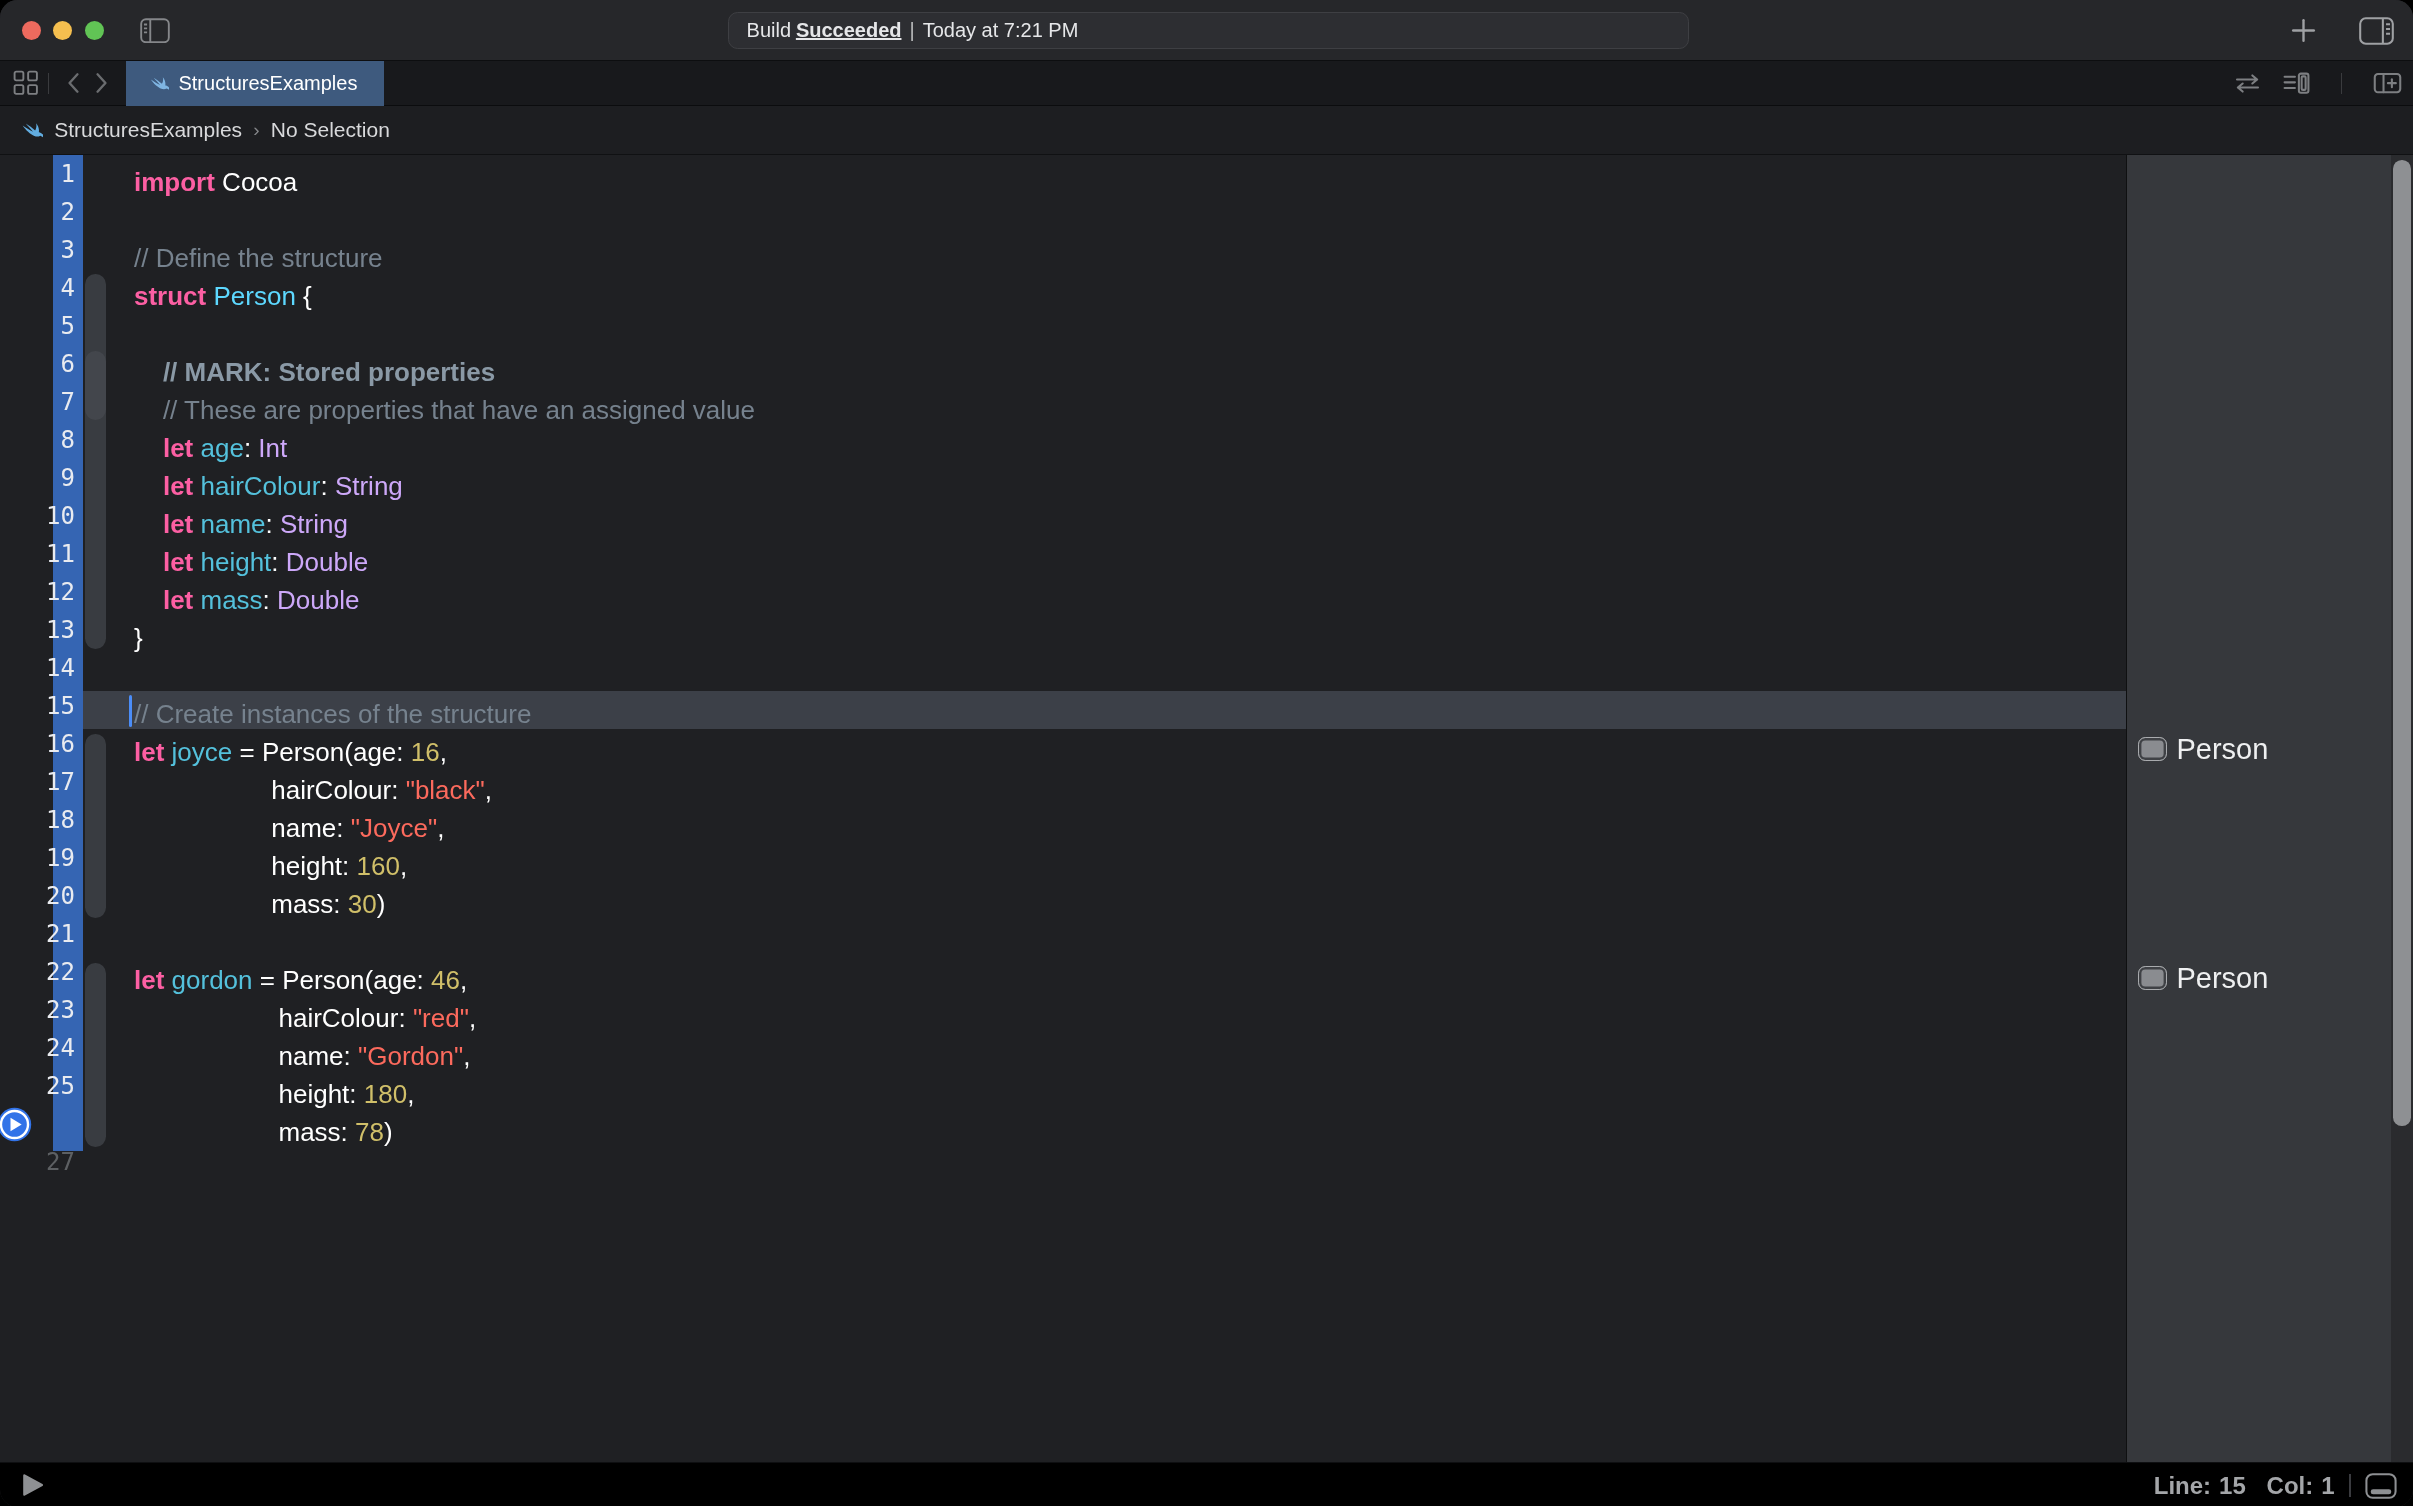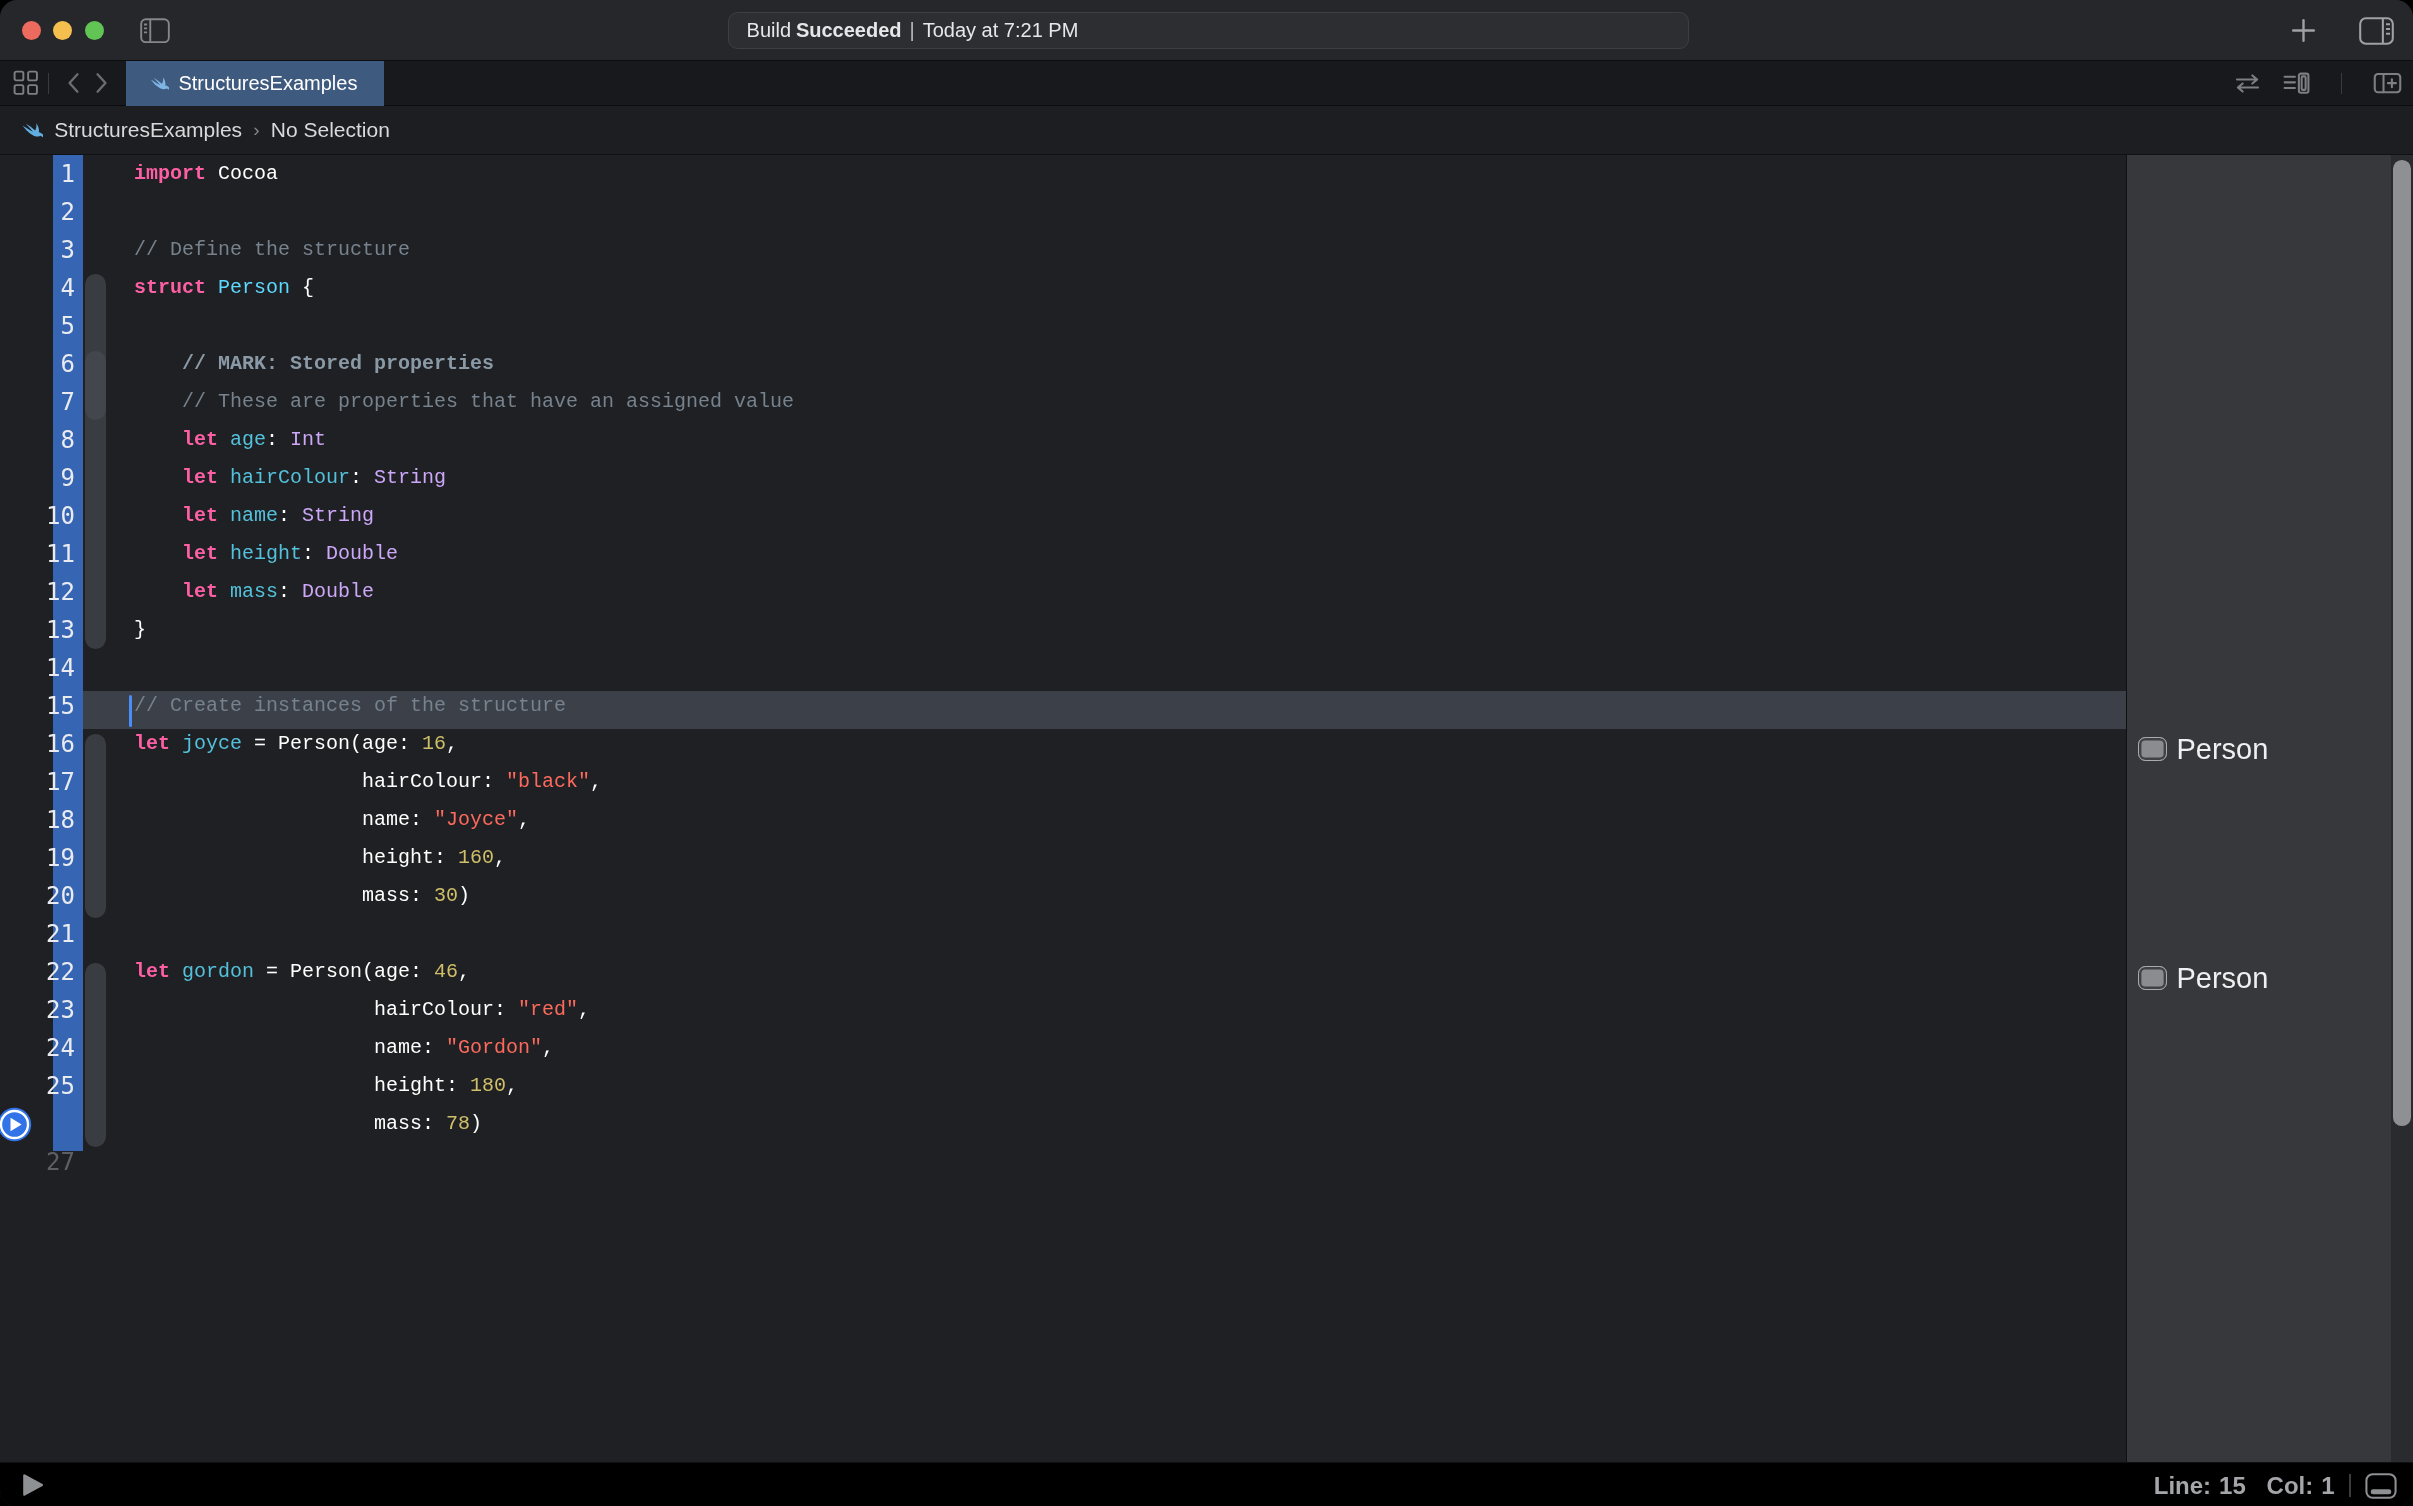--- a/index.html
+++ b/index.html
@@ -8,21 +8,21 @@
           background:#1F2023;font-family:"Liberation Sans",sans-serif;display:flex;flex-direction:column;}
 
   
   .titlebar{position:relative;height:61px;background:#26272A;border-bottom:1.6px solid #0D0E10;flex:0 0 auto;}
   .traffic{position:absolute;top:21px;left:21.5px;display:flex;gap:12.8px;}
   .traffic span{width:19px;height:19px;border-radius:50%;display:block;}
   .sidebar-toggle{position:absolute;left:140px;top:17.6px;color:#85878A;}
   .status-pill{position:absolute;left:728px;top:12px;width:961px;height:37px;background:#2D2E32;
                border:0.8px solid #3E3F43;border-radius:9.6px;display:flex;align-items:center;
                padding-left:17.6px;color:#E6E7E9;font-size:20px;}
-  .status-pill b{font-weight:700;margin:0 6.4px 0 4.8px;}
+  .status-pill b{font-weight:700;margin:0 6.4px 0 4.8px;text-decoration:underline;}
   .status-sep{color:#B9BABC;margin:0 8px 0 1.6px;font-weight:300;}
   .tb-right{position:absolute;right:19px;top:0;height:61px;display:flex;align-items:center;gap:42px;color:#9FA1A4;}
 
   
   .tabbar{position:relative;height:45px;background:#18191C;border-bottom:1.6px solid #0B0C0E;flex:0 0 auto;
           display:flex;align-items:center;color:#7D7F82;}
   .tabbar .grid-ic{margin-left:12.8px;}
   .vdiv{width:1.6px;height:21px;background:#3A3B3E;margin:0 9.6px;}
   .chev{color:#6A6C6F;margin:0 4.8px;}
   .tab{height:45px;margin-left:9.6px;background:var(--tabActive,#3E5A7E);display:flex;align-items:center;
@@ -39,22 +39,22 @@
   .editor{position:relative;flex:1 1 auto;background:#1F2023;overflow:hidden;}
   .hl-line{position:absolute;left:83px;right:0;height:38px;background:var(--currentLine,#3C4048);z-index:1;}
   .strip{position:absolute;left:53px;top:0;width:30px;background:var(--executedStrip,#3565B3);z-index:2;}
   .gutter{position:absolute;left:0;top:0;width:83px;z-index:3;}
   .gutter-row{height:38px;line-height:38px;text-align:right;padding-right:8px;
               font-family:"DejaVu Sans Mono",monospace;font-size:24px;color:#E9EBF0;position:relative;}
   .gutter-row .dim{color:#5D6063;text-align:center;}
   .play-btn{position:absolute;left:-3.2px;top:1.6px;width:35px;height:35px;padding:0;border:0;background:transparent;}
   .ribbon-capsule{position:absolute;left:85px;width:21px;border-radius:10.4px;background:#393C41;z-index:2;}
   .ribbon-capsule.inner{background:#43464C;}
-  .code{position:absolute;left:134px;top:0;z-index:3;font-family:Liberation Mono, monospace;
-        font-size:20px;}
+  .code{position:absolute;left:134px;top:8px;z-index:3;font-family:Liberation Sans, sans-serif;
+        font-size:26px;}
   .code-line{height:38px;line-height:38px;white-space:pre;color:var(--plain,#FFF);}
   .cursor{position:absolute;left:129px;width:3.2px;height:32px;background:var(--cursor,#4B8DF8);border-radius:1.6px;z-index:4;}
 
   .tok-kw{color:var(--kw,#FC5FA3);font-weight:bold;}
   .tok-decl{color:var(--decl,#54C1DC);}
   .tok-typedecl{color:var(--typedecl,#5DD8FF);}
   .tok-type{color:var(--type,#CDA8F9);margin-top:40px;}
   .tok-num{color:var(--num,#D0BF69);}
   .tok-str{color:var(--str,#FC6A5D);}
   .tok-cmt{color:var(--cmt,#76828E);margin-top:14px;}

